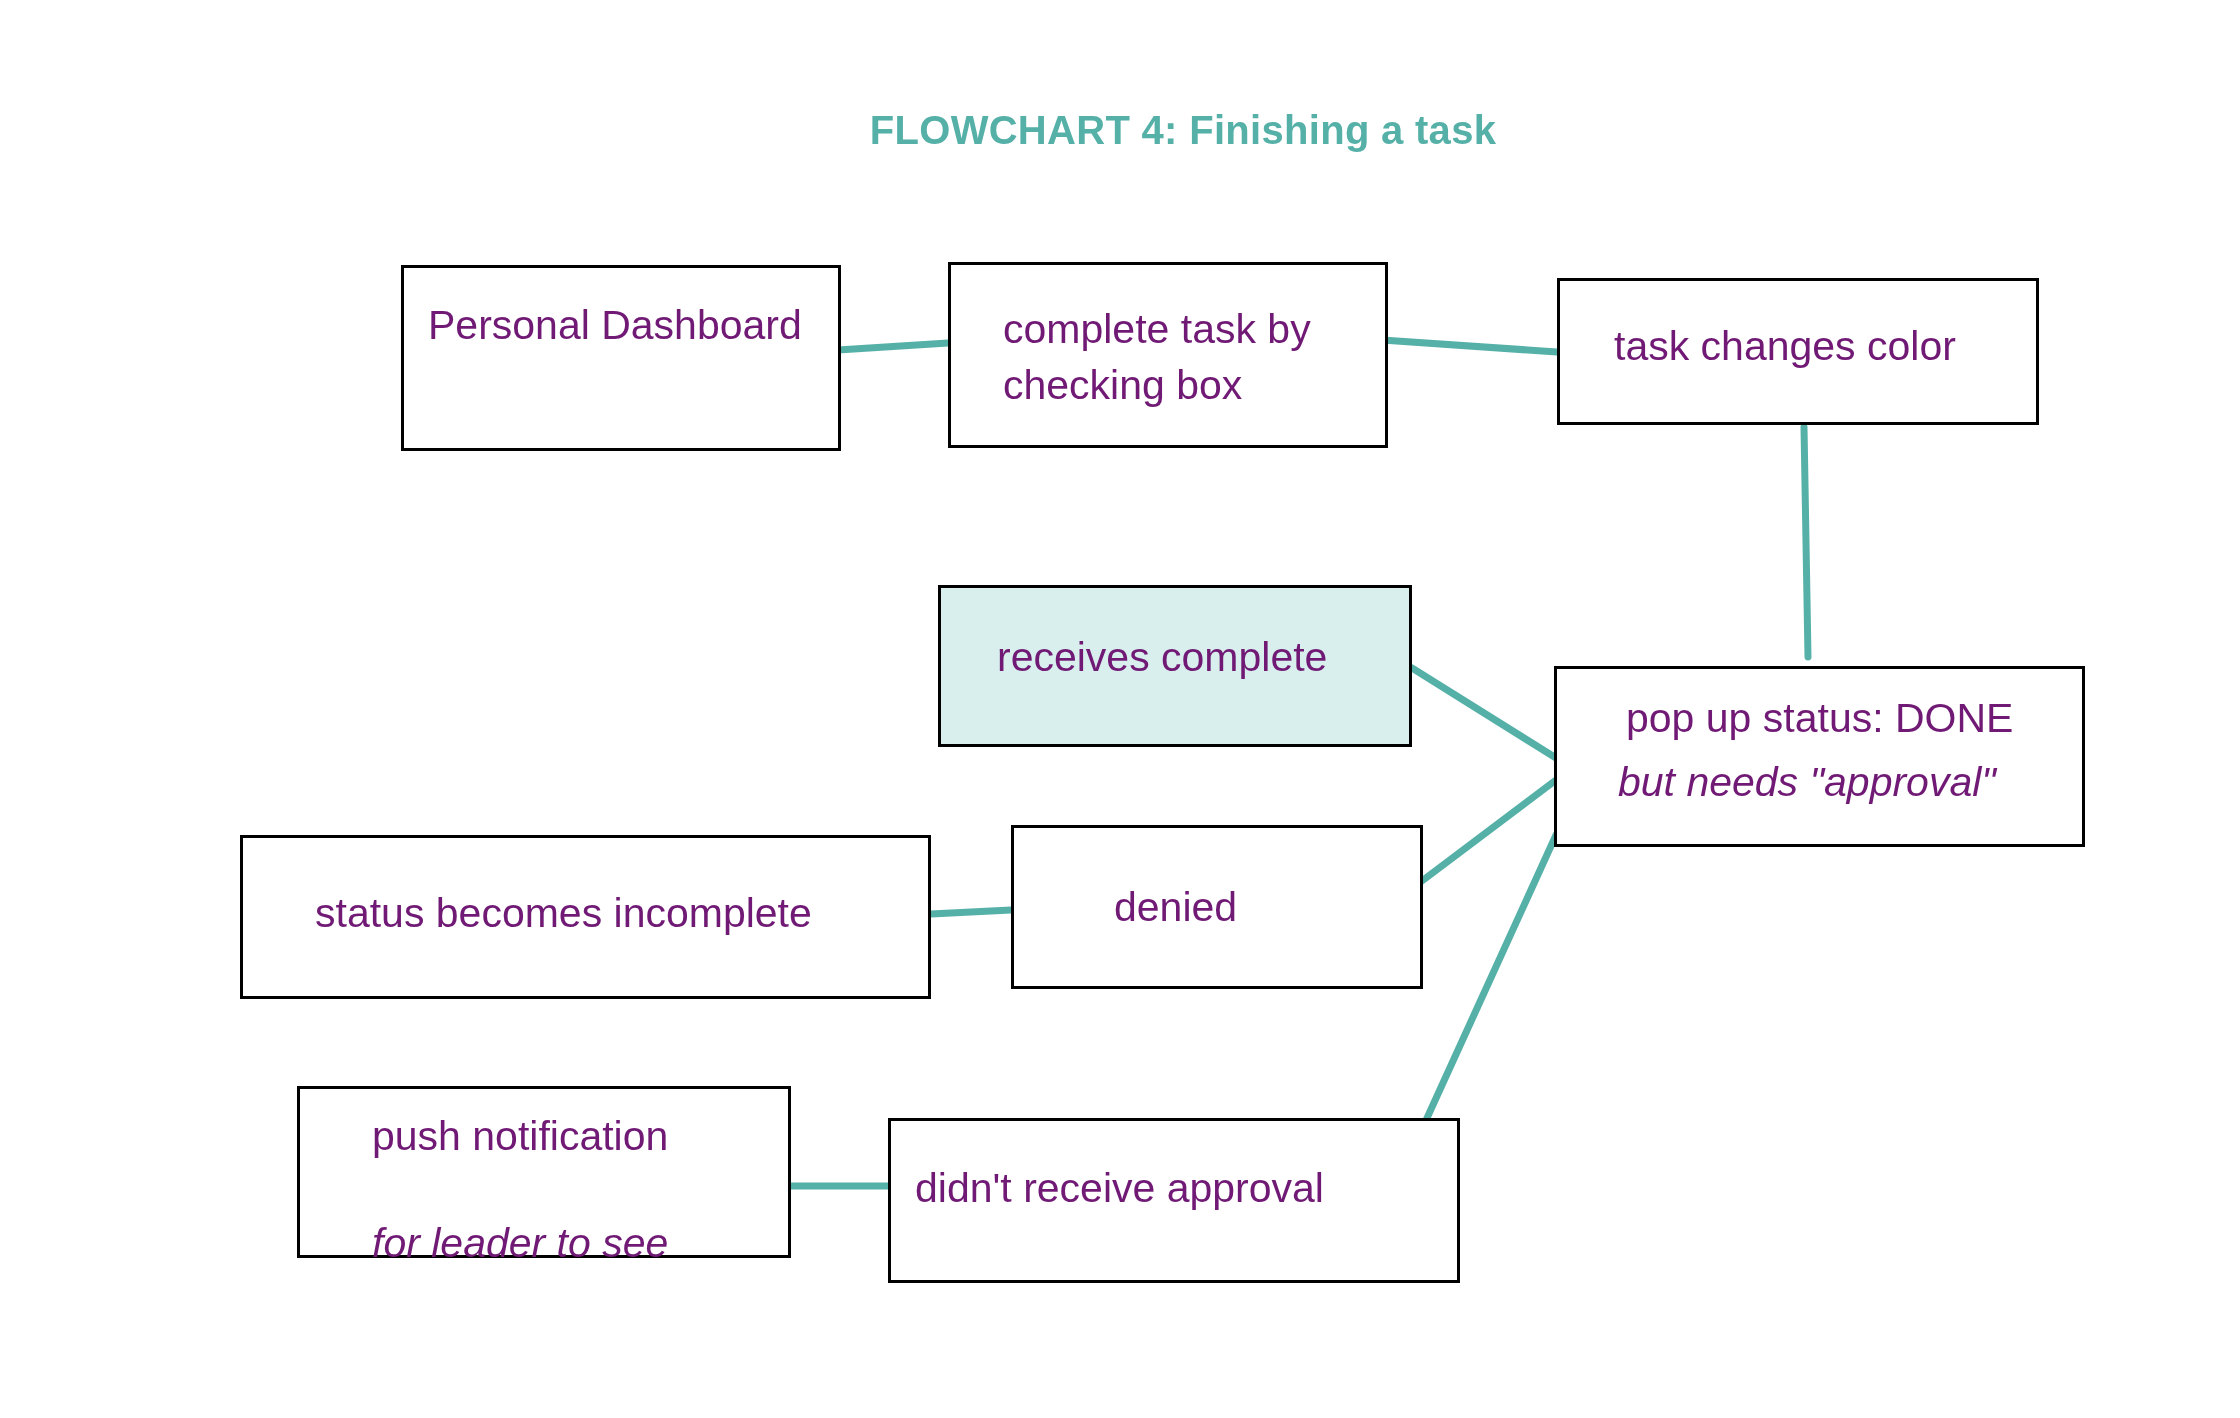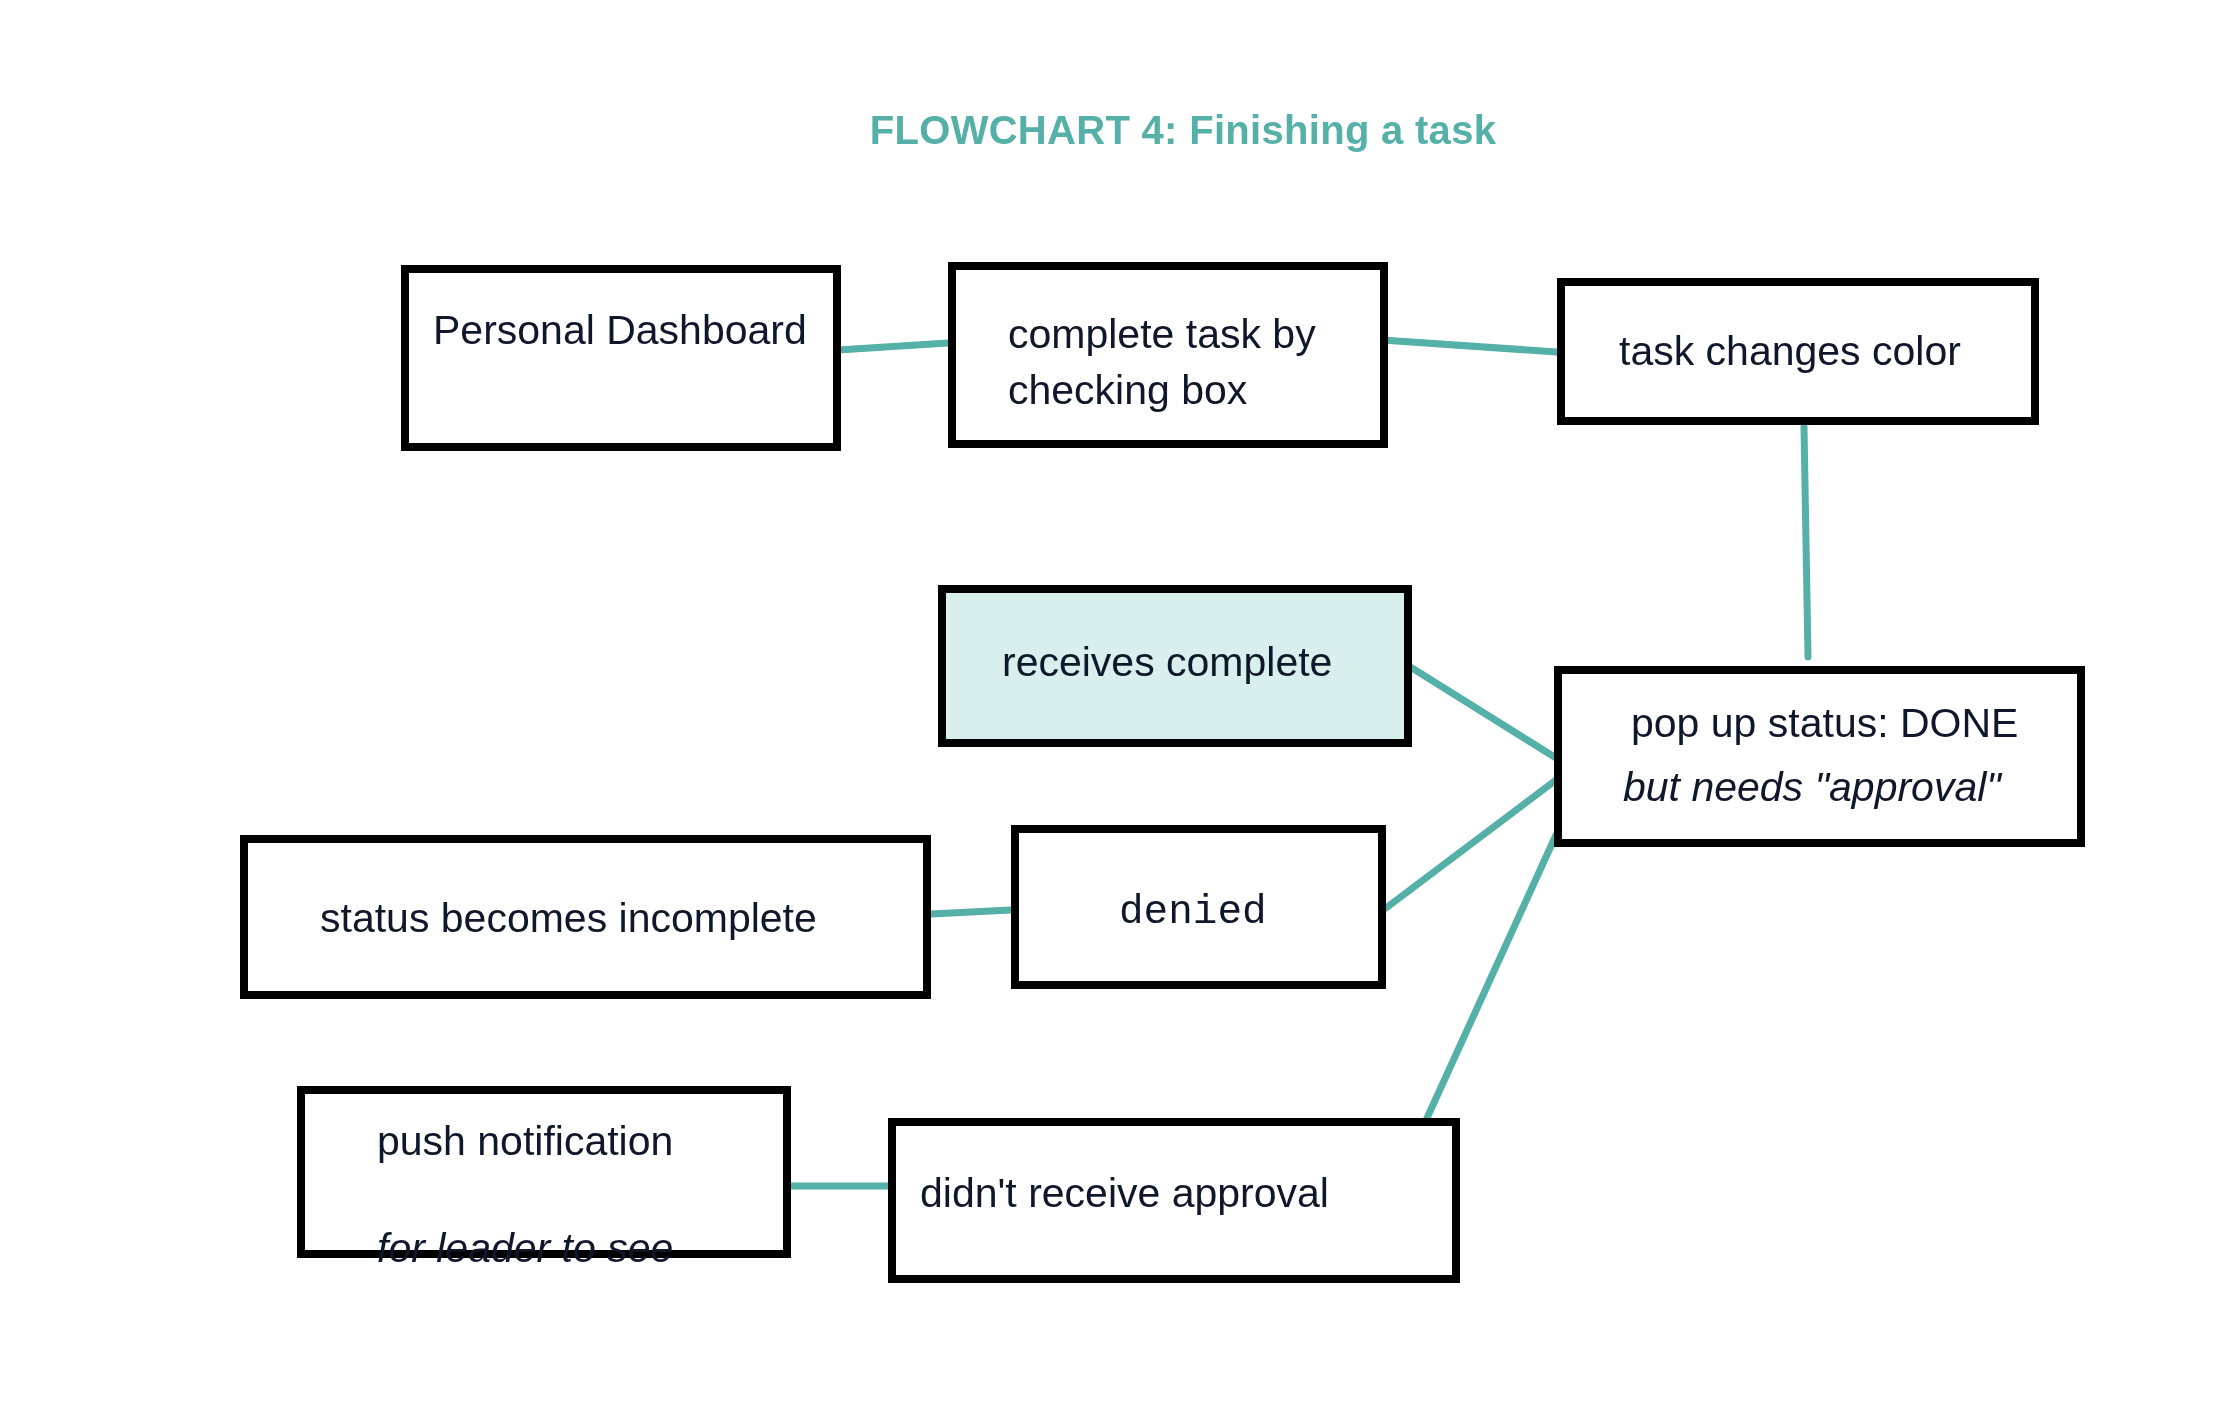--- a/index.html
+++ b/index.html
@@ -1,22 +1,22 @@
 <!DOCTYPE html>
 <html><head>
 <meta charset="utf-8">
 <style>
   html, body { margin:0; padding:0; background:#ffffff; }
   body { width:2240px; height:1418px; position:relative; overflow:hidden;
          font-family:"Liberation Sans", sans-serif; color:#55b0a8; }
   #title { position:absolute; left:0; width:2366px; top:108px; text-align:center;
            font-weight:bold; font-size:40px; color:#55b0a8; letter-spacing:0.3px; }
   svg#edges { position:absolute; left:0; top:0; }
-  .node { position:absolute; box-sizing:border-box; border:8px solid #000000;
-          background:#fff; font-size:41px; color:#0f172a; line-height:1.35; }
+  .node { position:absolute; box-sizing:border-box; border:3px solid #000000;
+          background:#fff; font-size:41px; color:#701a75; line-height:1.35; }
   .node.fill { background:#d8efee; }
   .node .txt { position:absolute; white-space:nowrap; }
   .it { font-style:italic; }
 </style>
 </head>
 <body>
 
 <div id="title">FLOWCHART 4: Finishing a task</div>
 
 <svg id="edges" width="2240" height="1418">
@@ -51,21 +51,21 @@
 
 <div class="node" style="left:1554px; top:666px; width:531px; height:181px;">
   <span class="txt" style="left:69px; top:22px;">pop up status: DONE</span>
   <span class="txt it" style="left:61px; top:86px;">but needs "approval"</span>
 </div>
 
 <div class="node" style="left:240px; top:835px; width:691px; height:164px;">
   <span class="txt" style="left:72px; top:48px;">status becomes incomplete</span>
 </div>
 
-<div class="node" style="left:1011px; top:825px; width:375px; height:164px;font-family:Liberation Mono, monospace;">
+<div class="node" style="left:1011px; top:825px; width:412px; height:164px;">
   <span class="txt" style="left:100px; top:52px;">denied</span>
 </div>
 
 <div class="node" style="left:297px; top:1086px; width:494px; height:172px;">
   <span class="txt" style="left:72px; top:20px;">push notification</span>
   <span class="txt it" style="left:72px; top:100px;margin-top:27px;">for leader to see</span>
 </div>
 
 <div class="node" style="left:888px; top:1118px; width:572px; height:165px;">
   <span class="txt" style="left:24px; top:40px;">didn't receive approval</span>

